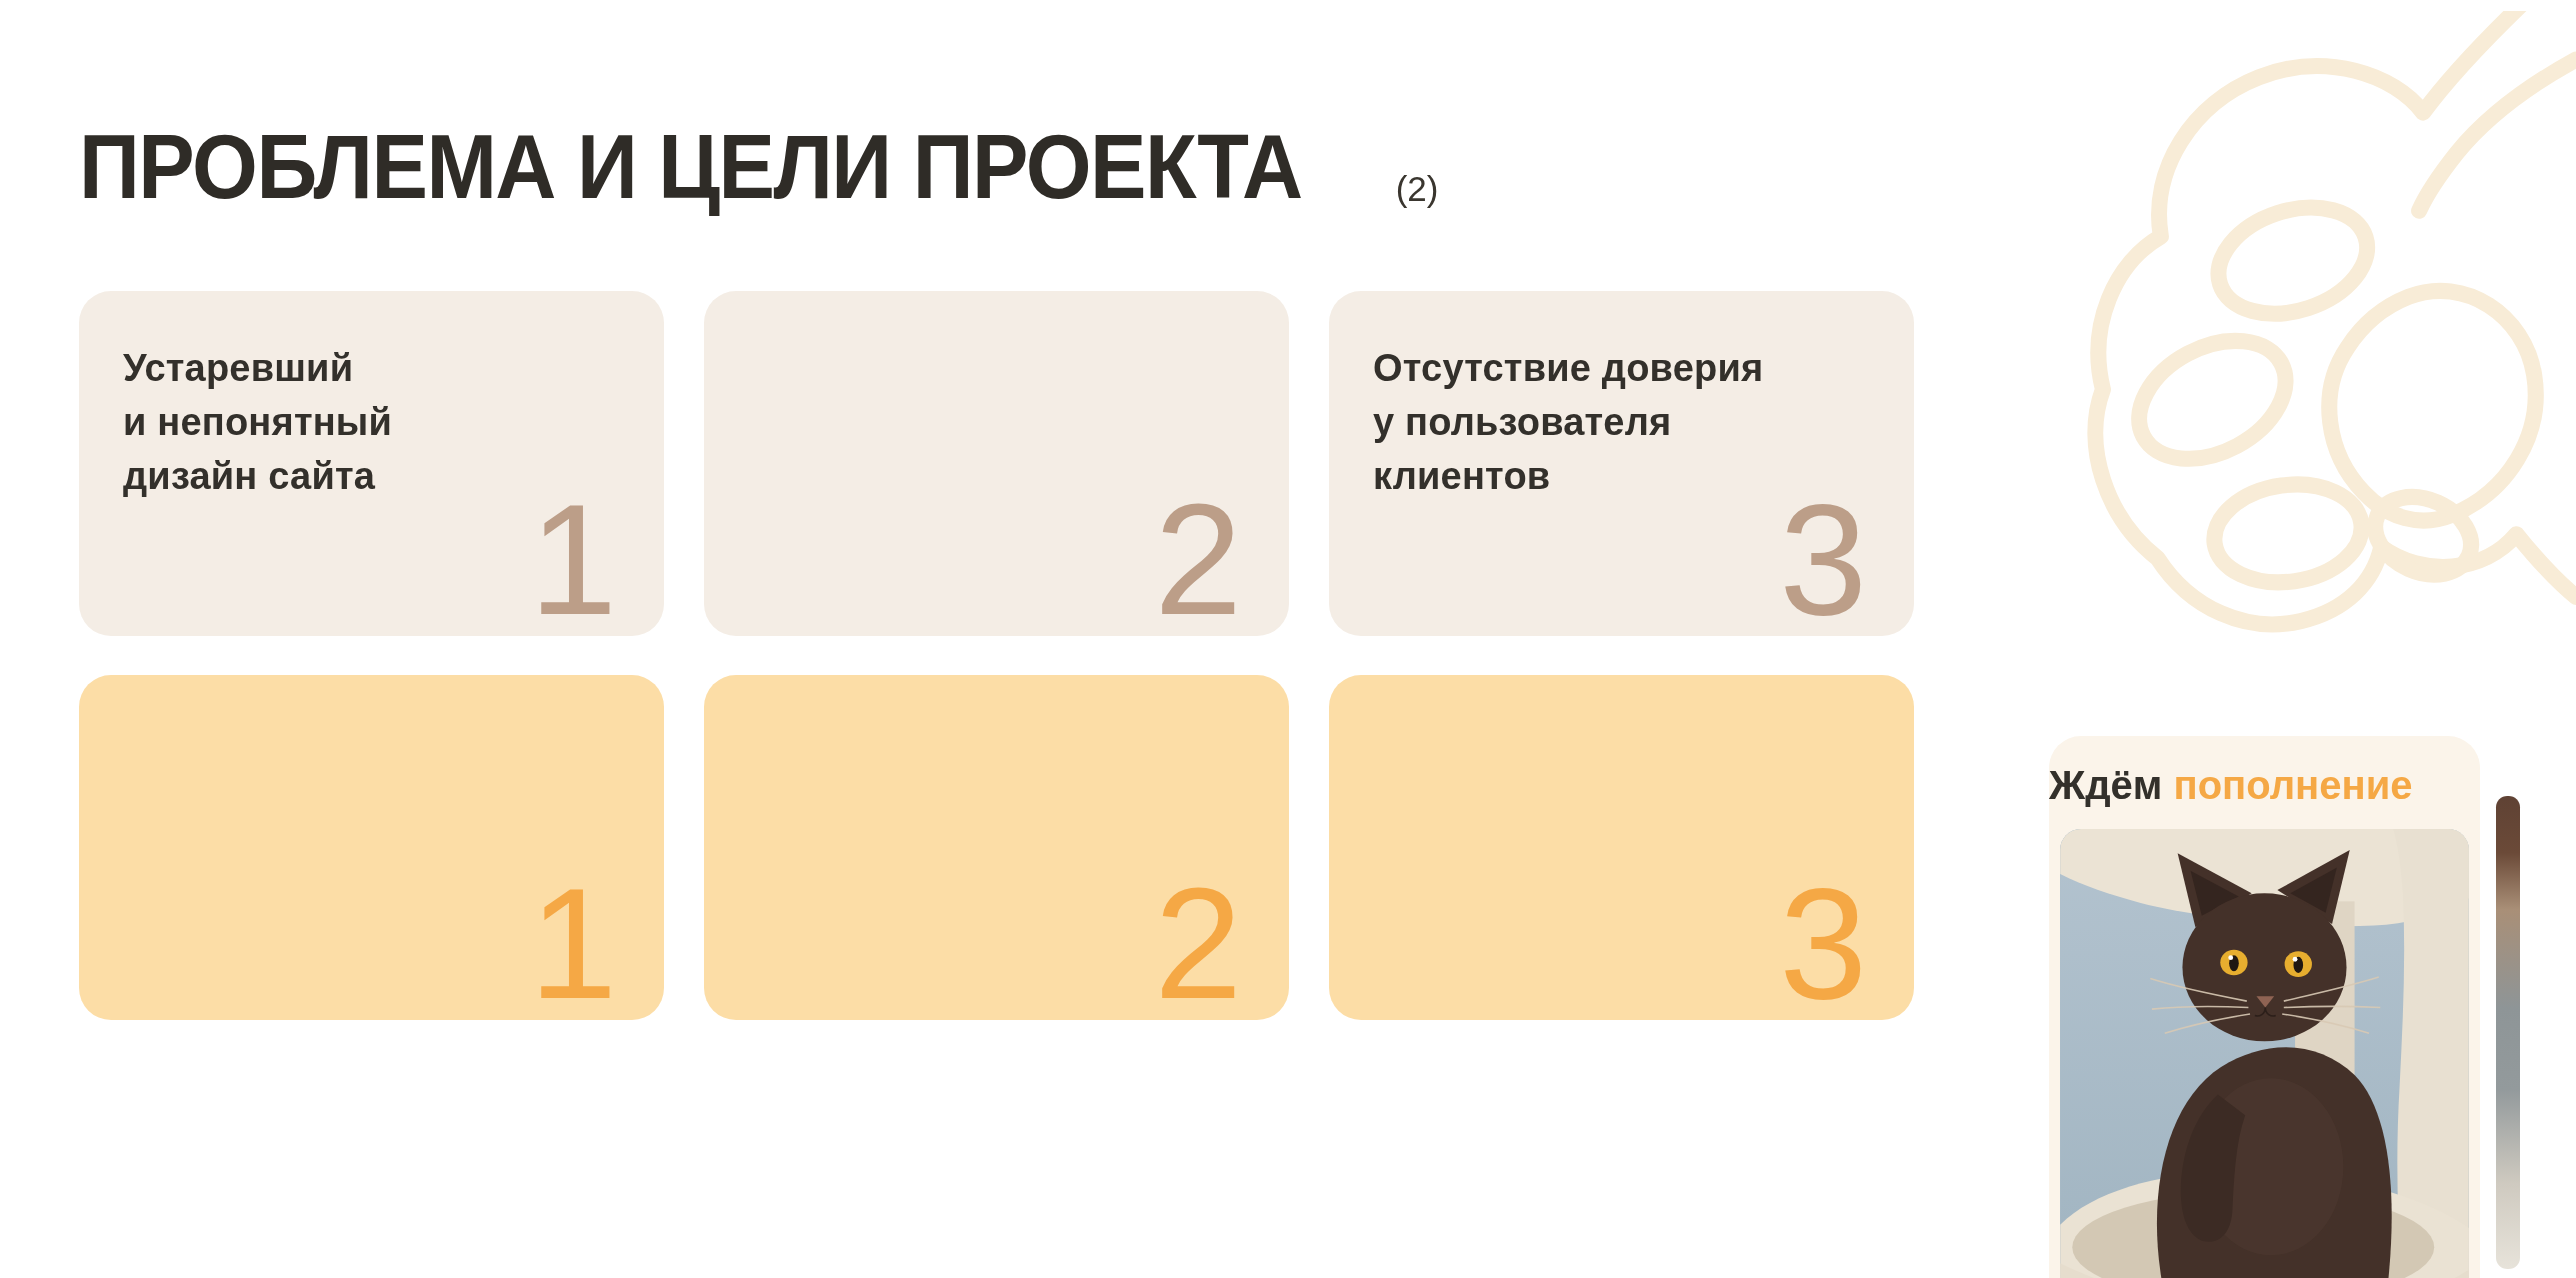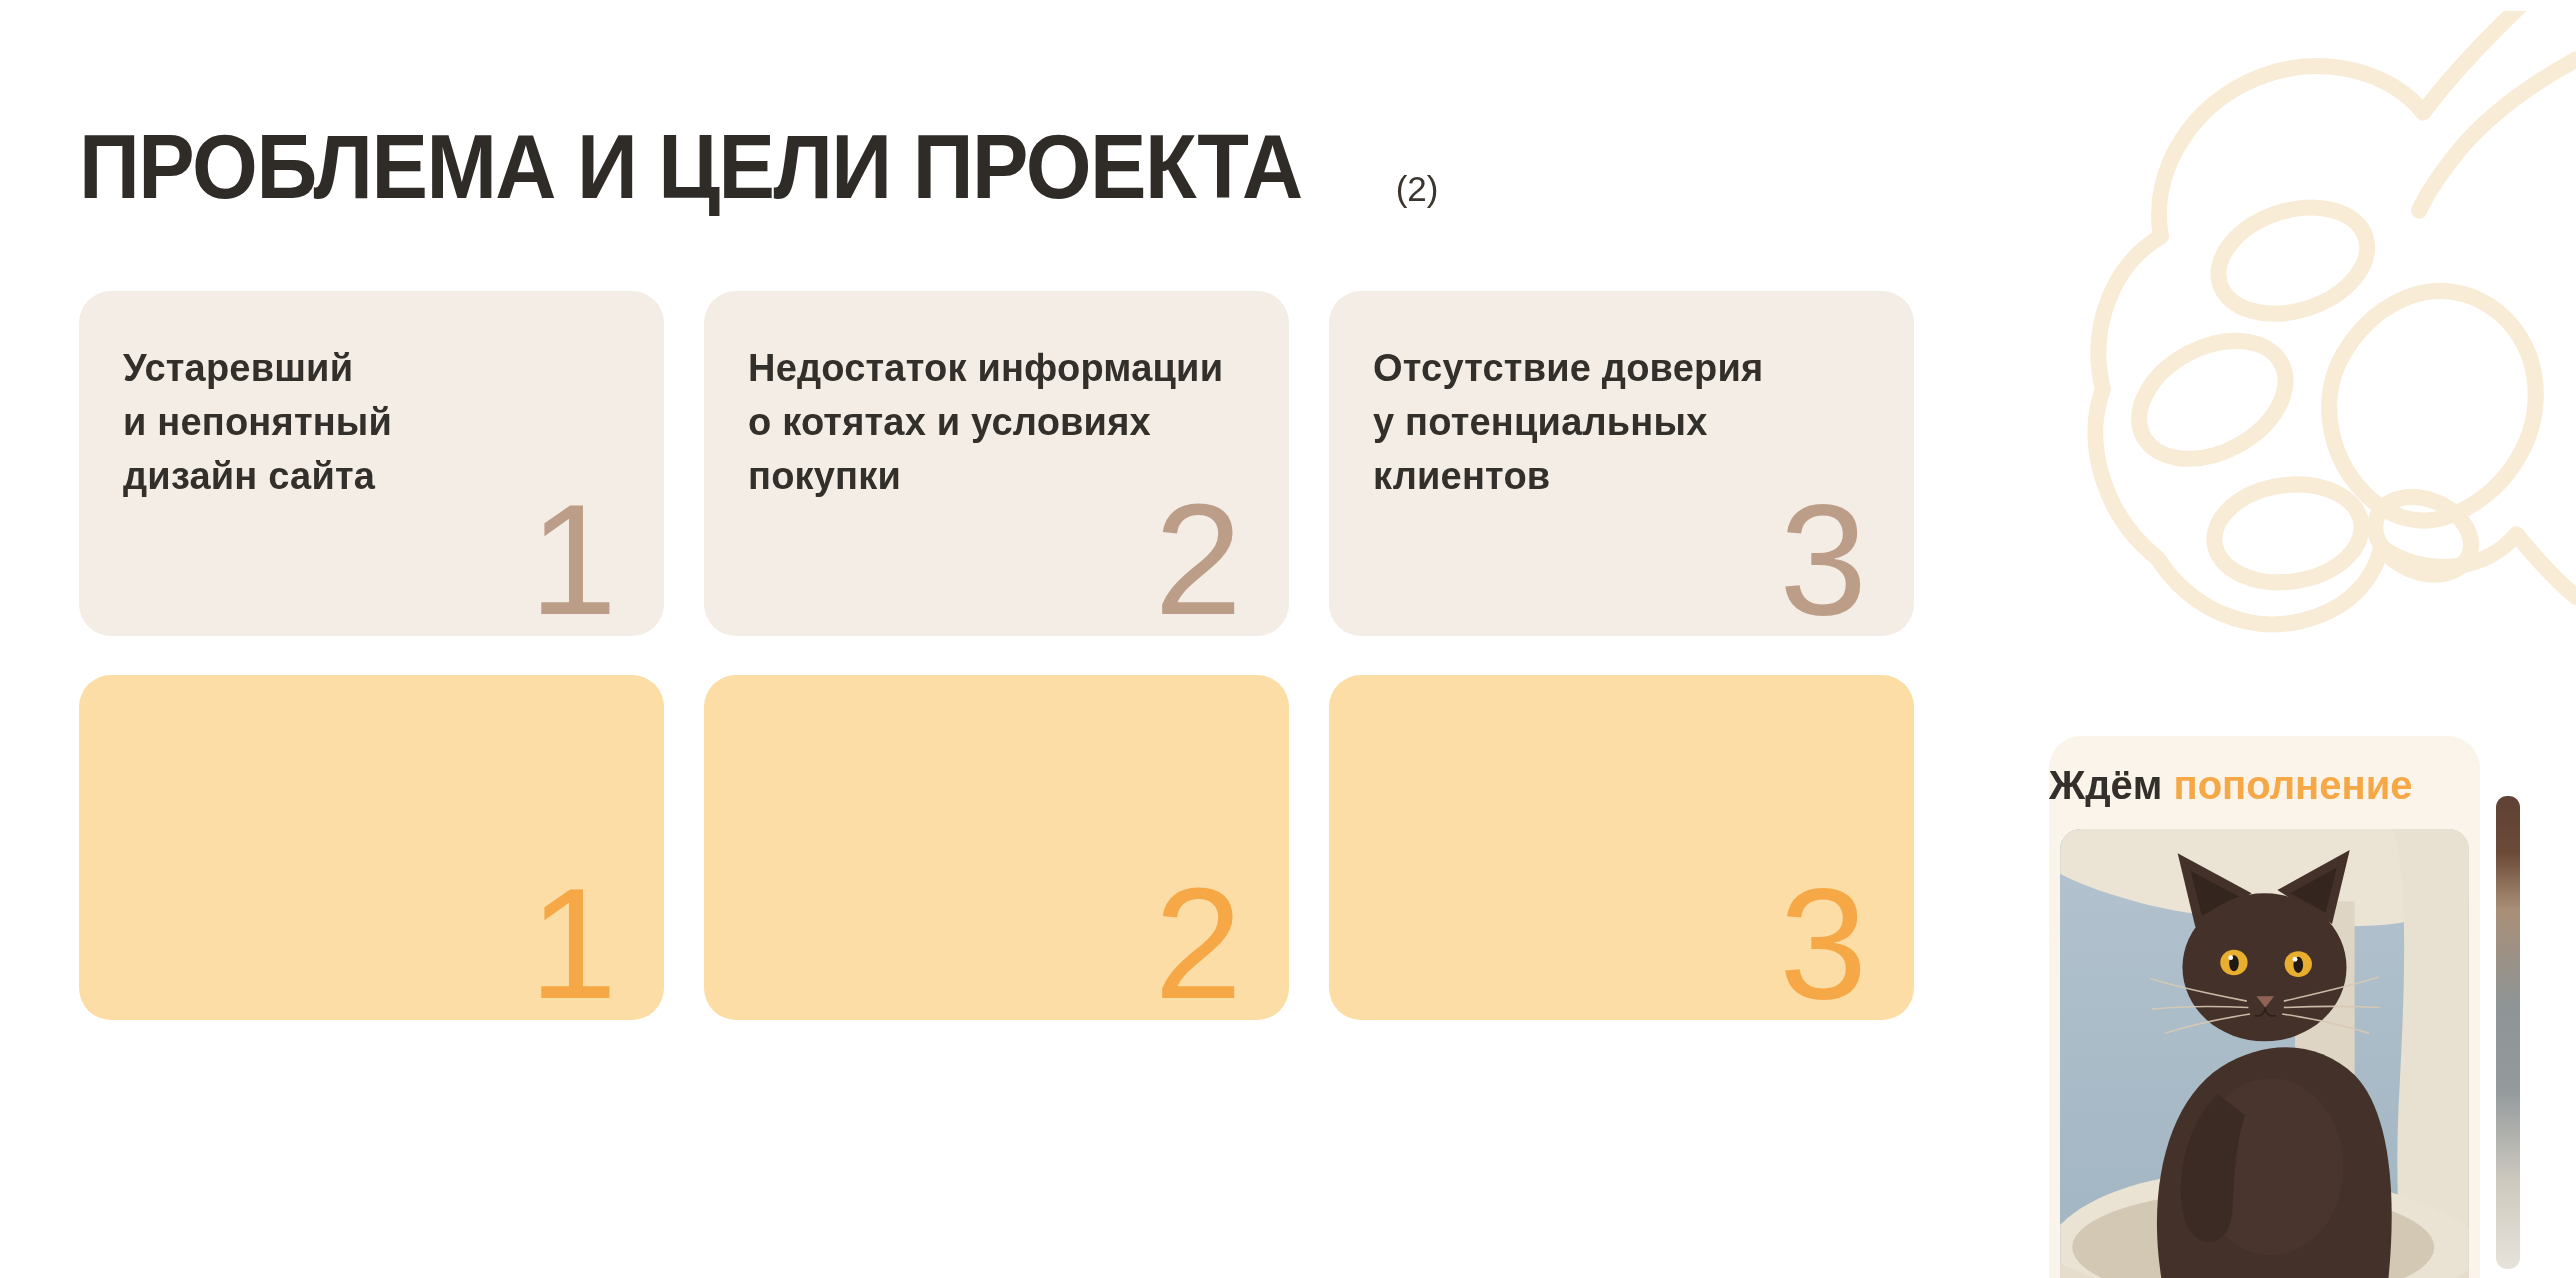--- a/index.html
+++ b/index.html
@@ -82,28 +82,25 @@
   </div>
 
   <div class="grid">
     <div class="card problem">
       <p class="card-text">Устаревший
 и непонятный
 дизайн сайта</p>
       <div class="card-number">1</div>
     </div>
     <div class="card problem">
-      <p class="card-text">Недостаток информации
-о котятах и условиях
-покупки</p>
       <div class="card-number">2</div>
     </div>
     <div class="card problem">
       <p class="card-text">Отсутствие доверия
-у потенциальных
+у пользователя
 клиентов</p>
       <div class="card-number">3</div>
     </div>
     <div class="card goal">
       <div class="card-number">1</div>
     </div>
     <div class="card goal">
       <div class="card-number">2</div>
     </div>
     <div class="card goal">

